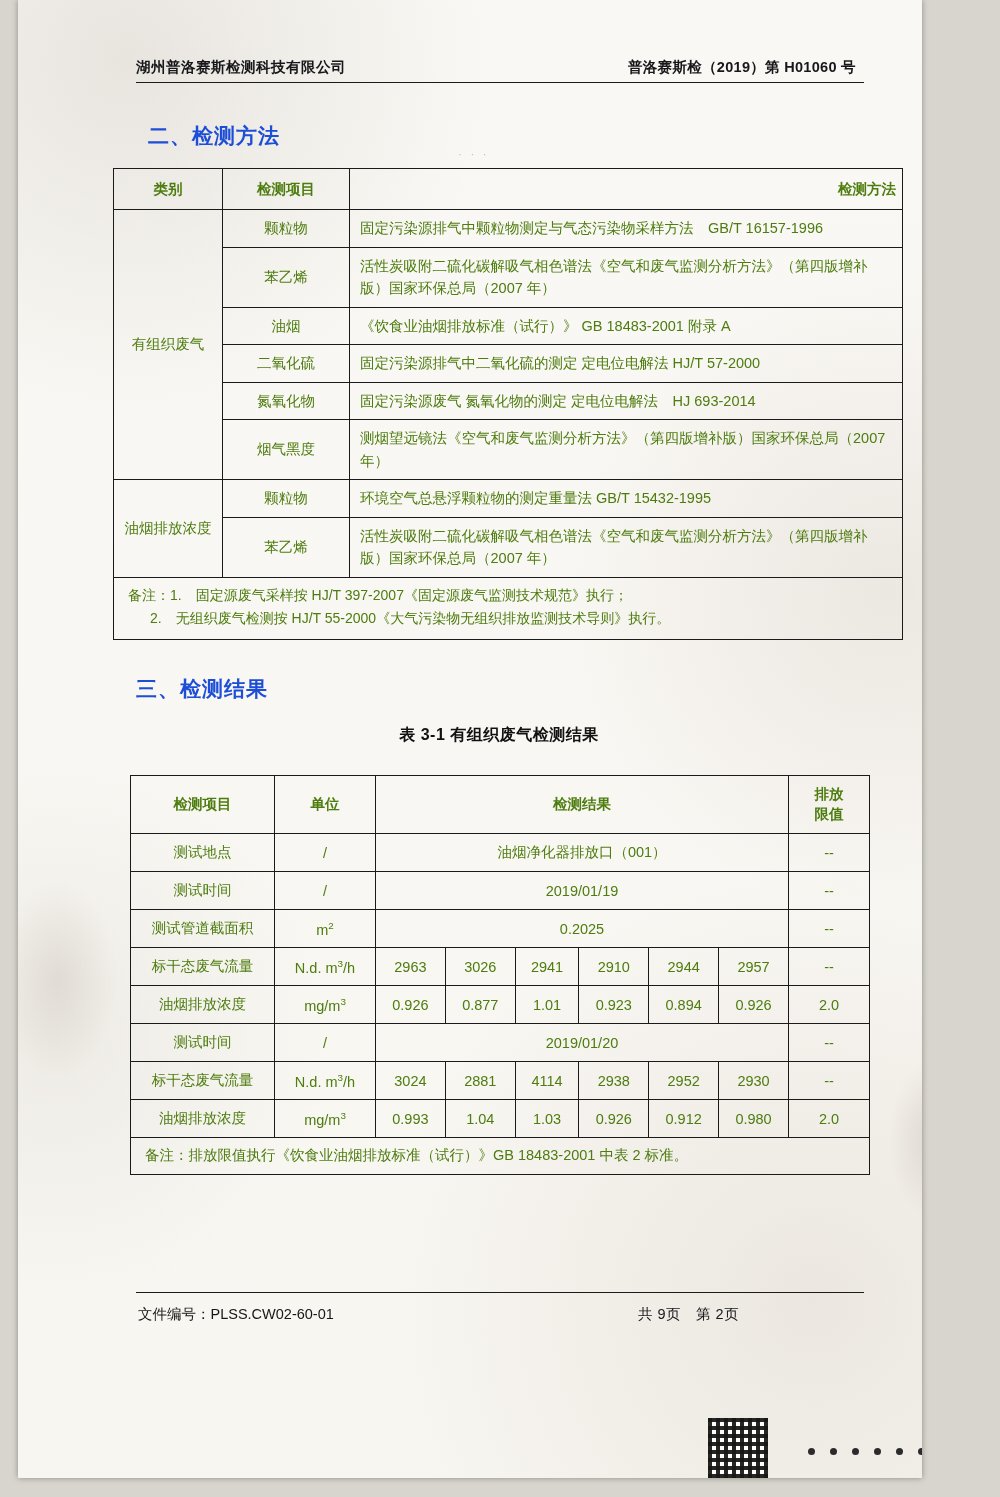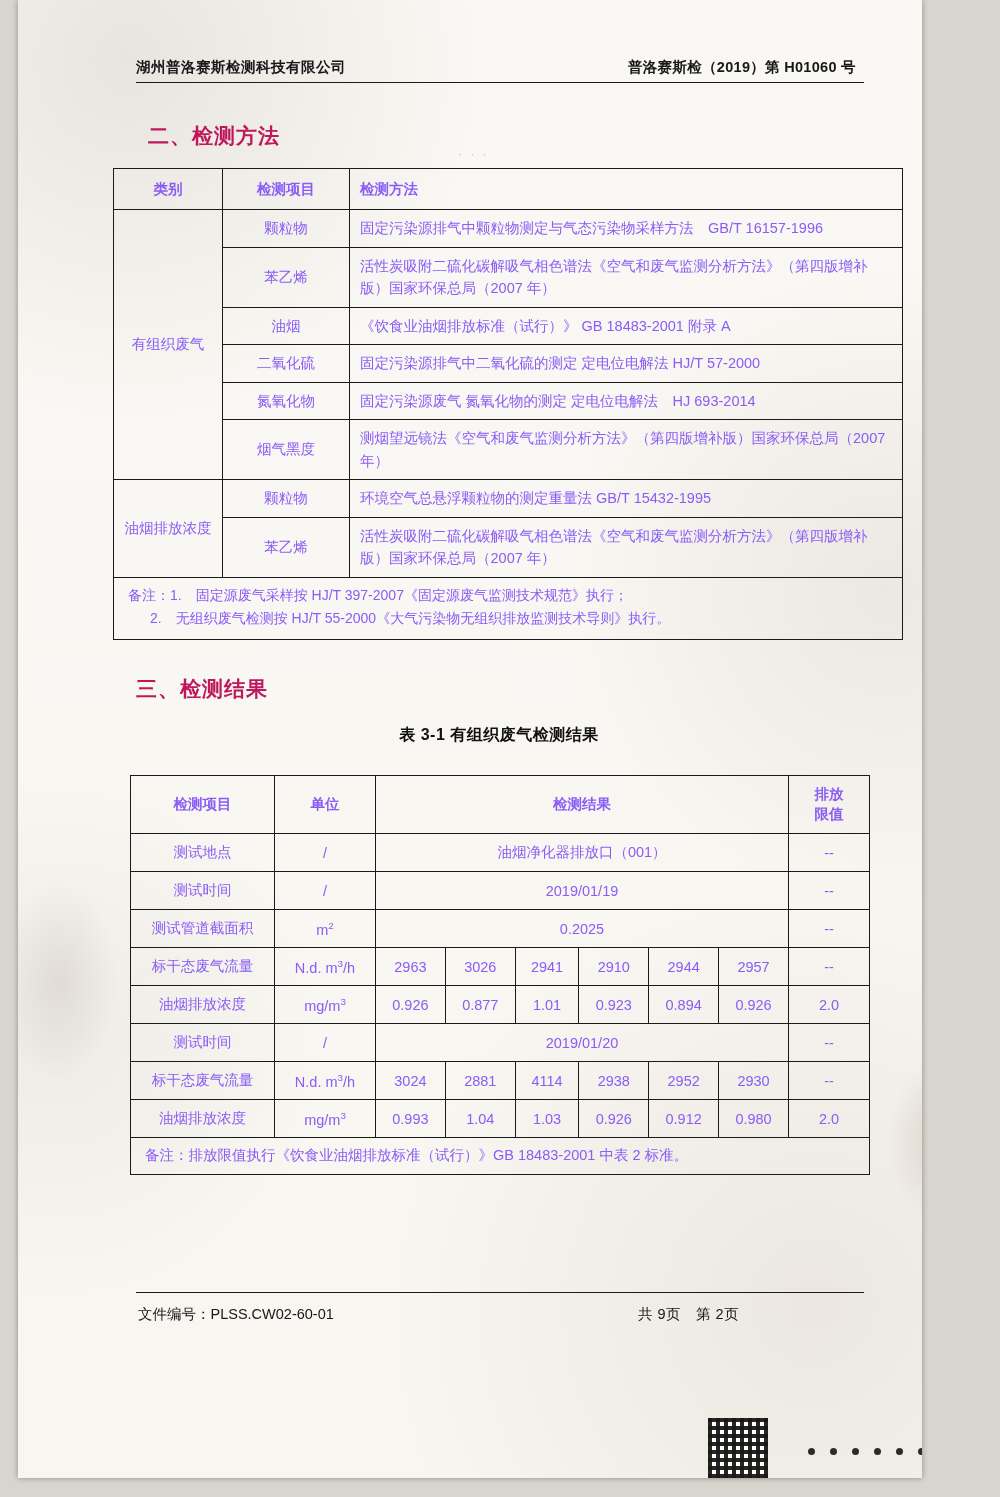--- a/index.html
+++ b/index.html
@@ -72,31 +72,31 @@
     height: 1.4px;
     background: #1b1b1b;
   }
 
   
   .sec-heading {
     position: absolute;
     font-family: "Liberation Sans", sans-serif;
     font-size: 21px;
     font-weight: 700;
-    color: #be185d;
+    color: #1d4ed8;
     letter-spacing: 1px;
   }
   #sec2 { left: 130px; top: 122px; }
   #sec3 { left: 118px; top: 675px; font-family: Liberation Mono, monospace; }
 
   
   table {
     border-collapse: collapse;
     font-family: "Liberation Sans", sans-serif;
-    color: #8b5cf6;
+    color: #4d7c0f;
   }
   .methods {
     position: absolute;
     left: 95px;
     top: 168px;
     width: 790px;
     font-size: 14.5px;
   }
   .methods td, .methods th {
     border: 1.3px solid #1a1a1a;
@@ -239,21 +239,21 @@
 
     <div class="faint-mark">· · ·</div>
 
     <div class="sec-heading" id="sec2">二、检测方法</div>
 
     <table class="methods">
       <thead>
         <tr>
           <td class="c-type">类别</td>
           <td class="c-item">检测项目</td>
-          <td class="c-method" style="text-align:left;">检测方法</td>
+          <td class="c-method" style="text-align:right;">检测方法</td>
         </tr>
       </thead>
       <tbody>
         <tr>
           <td class="c-type" rowspan="6">有组织废气</td>
           <td class="c-item">颗粒物</td>
           <td class="c-method">固定污染源排气中颗粒物测定与气态污染物采样方法　GB/T 16157-1996</td>
         </tr>
         <tr>
           <td class="c-item">苯乙烯</td>

